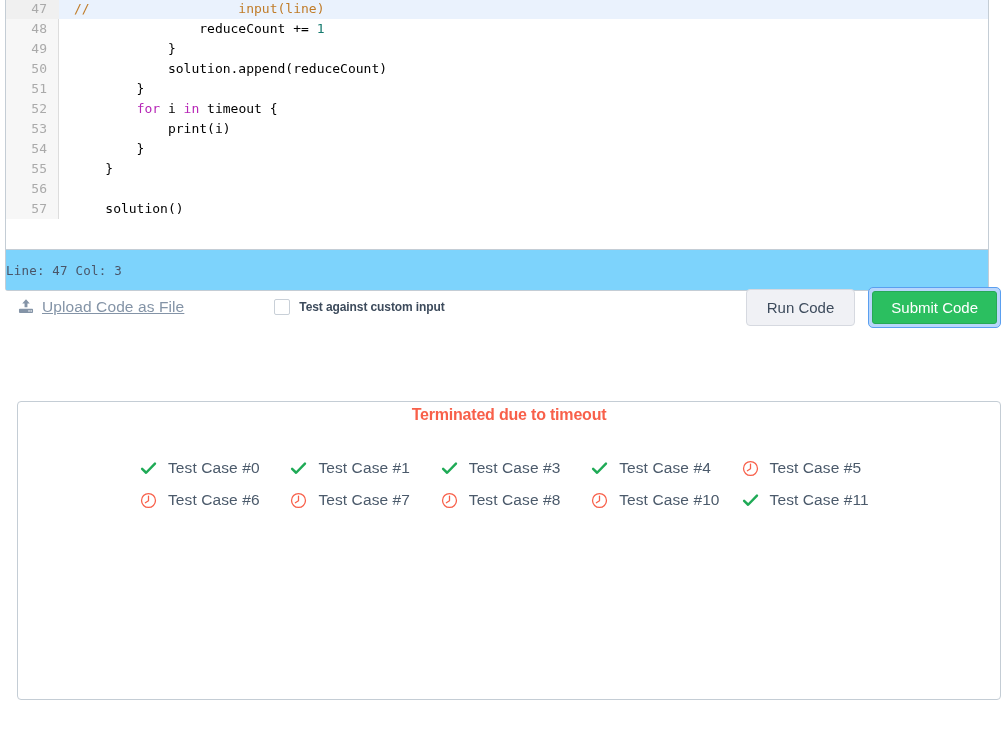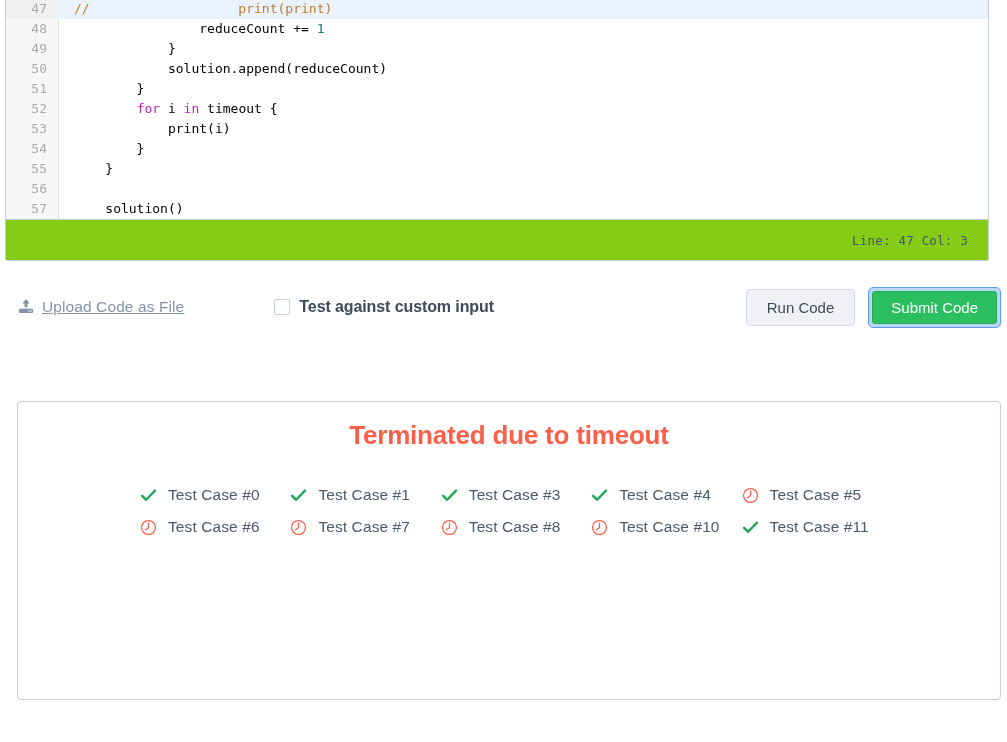--- a/index.html
+++ b/index.html
@@ -83,26 +83,26 @@
     min-height: 20px;
   }
   .tok-comment { color: #c07c29; font-style: normal; }
   .tok-keyword { color: #b625b6; }
   .tok-number  { color: #157a6e; }
   .tok-plain   { color: #000000; }
 
   .status-bar {
     height: 41px;
     border-top: 1px solid #c4cdd5;
-    background: #84cc16;
-    display: flex;
-    align-items: center;
-    justify-content: flex-end;
+    background: #7dd3fc;
+    display: flex;
+    align-items: center;
     padding-right: 20px;
     box-sizing: border-box;
+    margin-top: 30px;
   }
   .status-text {
     font-family: "DejaVu Sans Mono", "Liberation Mono", monospace;
     font-size: 12.5px;
     color: #4a5568;
     letter-spacing: 0.2px;
   }
 
   
   .toolbar {
@@ -143,21 +143,21 @@
   .cbox {
     width: 16px;
     height: 16px;
     border: 1px solid #c9d0d8;
     border-radius: 2px;
     background: #fff;
     box-sizing: border-box;
     flex: none;
   }
   .cbox-label {
-    font-size: 16px;
+    font-size: 12px;
     font-weight: bold;
     color: #3d4b5c;
     letter-spacing: -0.1px;
   }
   .toolbar-spacer { flex: 1; }
   .btn {
     font-family: "Liberation Sans", sans-serif;
     font-size: 15px;
     border-radius: 4px;
     cursor: pointer;
@@ -197,23 +197,23 @@
     width: 984px;
     height: 299px;
     border: 1px solid #c4cdd5;
     border-radius: 4px;
     box-sizing: border-box;
     background: #ffffff;
   }
   .result-title {
     text-align: center;
     color: #f8604a;
-    font-size: 26px;
+    font-size: 16px;
     font-weight: bold;
-    margin-top: 18px;
+    margin-top: 4px;
     letter-spacing: -0.2px;
   }
   .testcase-grid {
     margin-top: 28px;
     padding: 0 108px 0 122px;
     display: grid;
     grid-template-columns: 1fr 1fr 1fr 1fr 1fr;
     row-gap: 0px;
   }
   .testcase {
@@ -249,21 +249,21 @@
     border-radius: 4px;
   }
 </style>
 </head>
 <body>
 
 <div class="editor-wrap">
   <div class="code-area">
     <div class="gutter-bg"></div>
     <div class="code-lines" id="code-lines">
-        <div class="code-line active"><span class="ln">47</span><span class="code-text"><span class="tok-comment">// </span><span class="tok-comment">                  print(print)</span></span></div>
+        <div class="code-line active"><span class="ln">47</span><span class="code-text"><span class="tok-comment">// </span><span class="tok-comment">                  input(line)</span></span></div>
         <div class="code-line"><span class="ln">48</span><span class="code-text"><span class="tok-plain">                reduceCount += </span><span class="tok-number">1</span></span></div>
         <div class="code-line"><span class="ln">49</span><span class="code-text"><span class="tok-plain">            }</span></span></div>
         <div class="code-line"><span class="ln">50</span><span class="code-text"><span class="tok-plain">            solution.append(reduceCount)</span></span></div>
         <div class="code-line"><span class="ln">51</span><span class="code-text"><span class="tok-plain">        }</span></span></div>
         <div class="code-line"><span class="ln">52</span><span class="code-text"><span class="tok-plain">        </span><span class="tok-keyword">for</span><span class="tok-plain"> i </span><span class="tok-keyword">in</span><span class="tok-plain"> timeout {</span></span></div>
         <div class="code-line"><span class="ln">53</span><span class="code-text"><span class="tok-plain">            print(i)</span></span></div>
         <div class="code-line"><span class="ln">54</span><span class="code-text"><span class="tok-plain">        }</span></span></div>
         <div class="code-line"><span class="ln">55</span><span class="code-text"><span class="tok-plain">    }</span></span></div>
         <div class="code-line"><span class="ln">56</span><span class="code-text"><span class="tok-plain"></span></span></div>
         <div class="code-line"><span class="ln">57</span><span class="code-text"><span class="tok-plain">    solution()</span></span></div>

